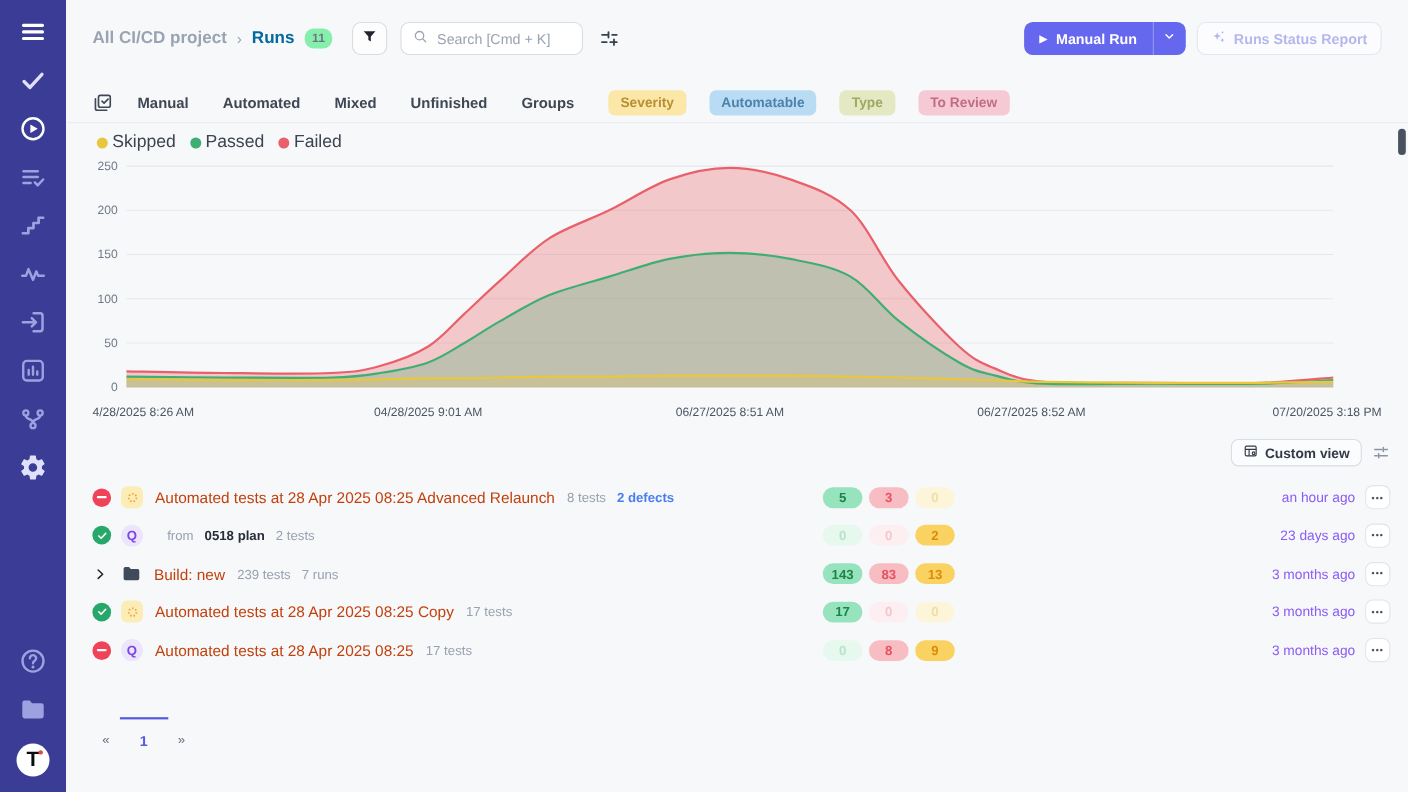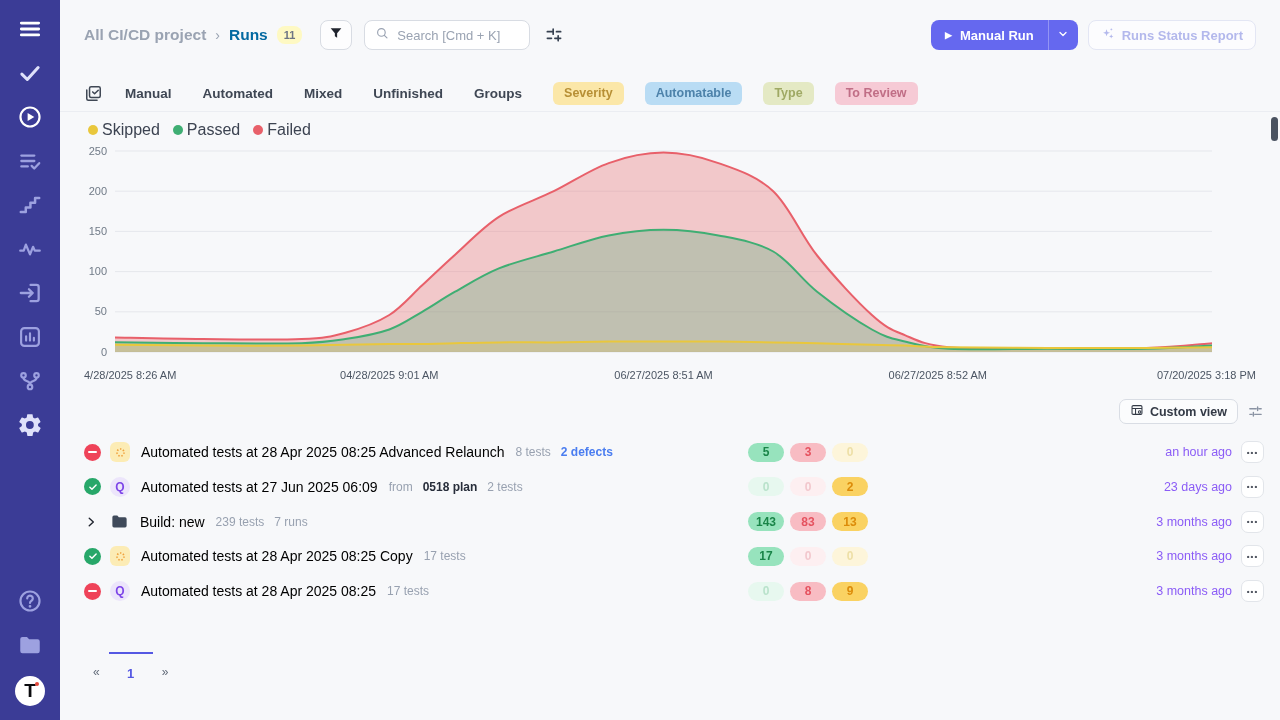--- a/index.html
+++ b/index.html
@@ -19,21 +19,21 @@
              position:relative; margin-bottom:0; }
   .sb-logo .dot { position:absolute; right:6px; top:6px; width:4px; height:4px; border-radius:50%; background:#e4483c; }
 
   
   .main { position:absolute; left:60px; top:0; width:1220px; height:720px; }
 
   .header { position:absolute; top:18px; left:24px; right:24px; height:34px; display:flex; align-items:center; }
   .crumb-project { color:#9aa3b2; font-weight:bold; font-size:15.5px; }
   .crumb-sep { color:#9aa3b2; margin:0 9px; font-size:14px; }
   .crumb-page { color:#0369a1; font-weight:bold; font-size:15.5px; }
-  .crumb-count { background:#fef9c3; color:#6d7584; font-size:11px; font-weight:bold;
+  .crumb-count { background:#86efac; color:#6d7584; font-size:11px; font-weight:bold;
                  border-radius:8px; padding:3px 7px; margin-left:9px; }
   .funnel-btn { width:32px; height:30px; border:1px solid #d8dce3; border-radius:8px; background:#fdfdfe;
                 display:flex; align-items:center; justify-content:center; margin-left:18px; cursor:pointer; color:#20242e; }
   .funnel-btn svg { width:16px; height:16px; }
   .search-box { width:166px; height:30px; border:1px solid #d8dce3; border-radius:8px; background:#ffffff;
                 display:flex; align-items:center; padding:0 10px; margin-left:12px; color:#9aa3b2; }
   .search-box svg { width:14px; height:14px; flex:0 0 auto; }
   .search-box input { border:none; outline:none; background:transparent; margin-left:8px; width:100%;
                       font-size:13px; font-family:"Liberation Sans",sans-serif; color:#4b5563; }
   .search-box input::placeholder { color:#9aa3b2; }
@@ -90,21 +90,21 @@
   .st-passed svg { width:10px; height:10px; }
   .app-icon { width:20px; height:20px; flex:0 0 auto; margin-right:11px;
               display:flex; align-items:center; justify-content:center; }
   .app-spark { border-radius:6px; background:#fcecb5; }
   .app-spark svg { width:13px; height:13px; }
   .app-qase { border-radius:50%; background:#ece5fb; color:#7d45e8; font-weight:bold; font-size:12px; }
   .grp-chevron { width:14px; height:14px; color:#20242e; margin-right:12px; flex:0 0 auto; cursor:pointer; }
   .grp-chevron svg { width:100%; height:100%; }
   .grp-folder { width:19px; height:19px; color:#3f4a5a; margin-right:11px; flex:0 0 auto; }
   .grp-folder svg { width:100%; height:100%; }
-  .run-title { font-size:14px; color:#000000; white-space:nowrap; }
+  .run-title { font-size:14px; color:#c2410c; white-space:nowrap; }
   .run-meta { display:flex; align-items:center; margin-left:11px; }
   .meta-gray { font-size:12px; color:#98a1b0; margin-right:10px; white-space:nowrap; }
   .meta-link { font-size:12px; color:#4a7df0; font-weight:bold; margin-right:10px; cursor:pointer; white-space:nowrap; }
   .meta-bold { font-size:12px; color:#272d3a; font-weight:bold; margin-right:10px; white-space:nowrap; }
   .badges { position:absolute; left:664px; display:flex; }
   .badge { min-width:36px; height:19px; border-radius:10px; display:flex; align-items:center; justify-content:center;
            font-size:12px; font-weight:bold; margin-right:6px; padding:0 8px; }
   .b-passed.solid { background:#97e3bd; color:#198548; }
   .b-failed.solid { background:#f8bcc3; color:#e5525f; }
   .b-skipped.solid { background:#fad262; color:#dc8b09; }
@@ -349,21 +349,20 @@
         </span>
         <span class="run-time">an hour ago</span>
         <span class="row-menu">•••</span>
       </div><div class="run-row" style="top: 469.75px;">
         <span class="st-icon st-passed">
           <svg viewBox="0 0 24 24" fill="none" stroke="#ffffff" stroke-width="3.4" stroke-linecap="round" stroke-linejoin="round">
             <path d="M4.5 12.5l5 5L19.5 7"></path>
           </svg>
         </span>
         <span class="app-icon app-qase">Q</span>
-        <span class="run-title">Automated tests at 27 Jun 2025 06:09</span>
         <span class="run-meta">
           <span class="meta-gray">from</span>
           <span class="meta-bold">0518 plan</span>
           <span class="meta-gray">2 tests</span>
         </span>
         <span class="badges">
           <span class="badge b-passed faded">0</span>
           <span class="badge b-failed faded">0</span>
           <span class="badge b-skipped solid">2</span>
         </span>

